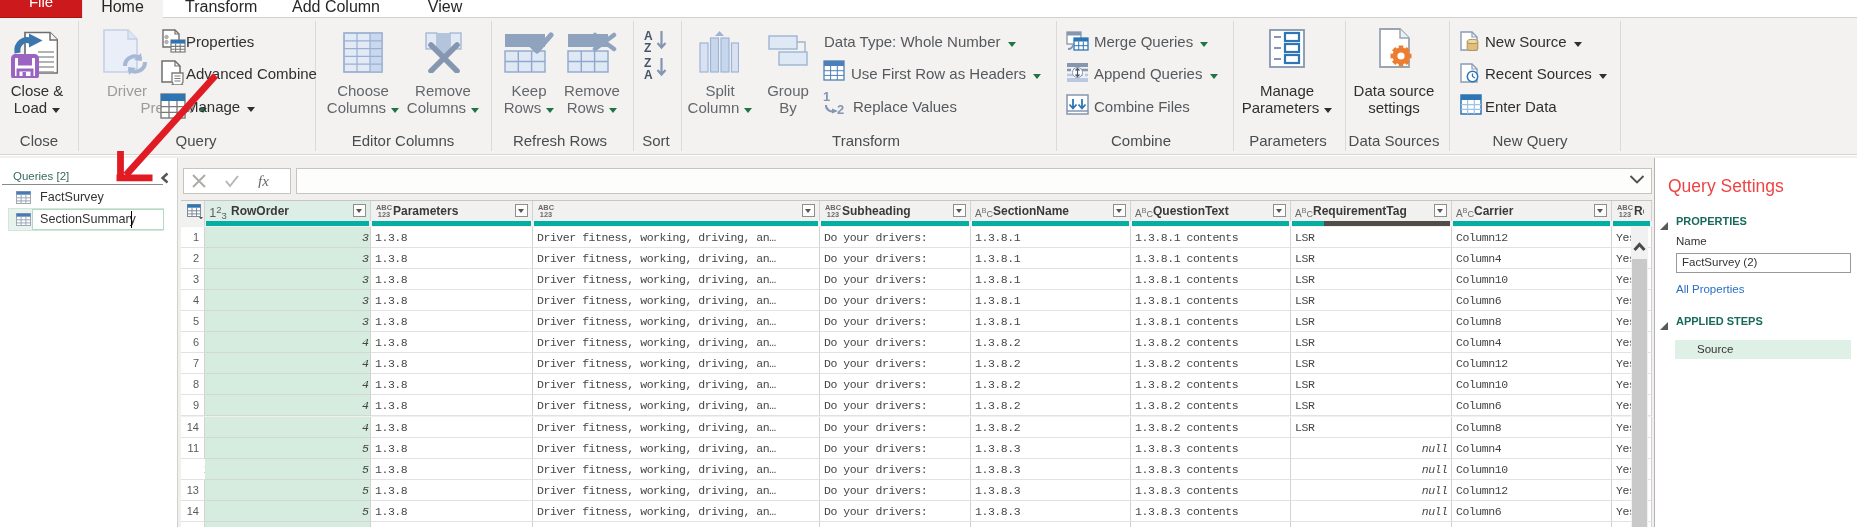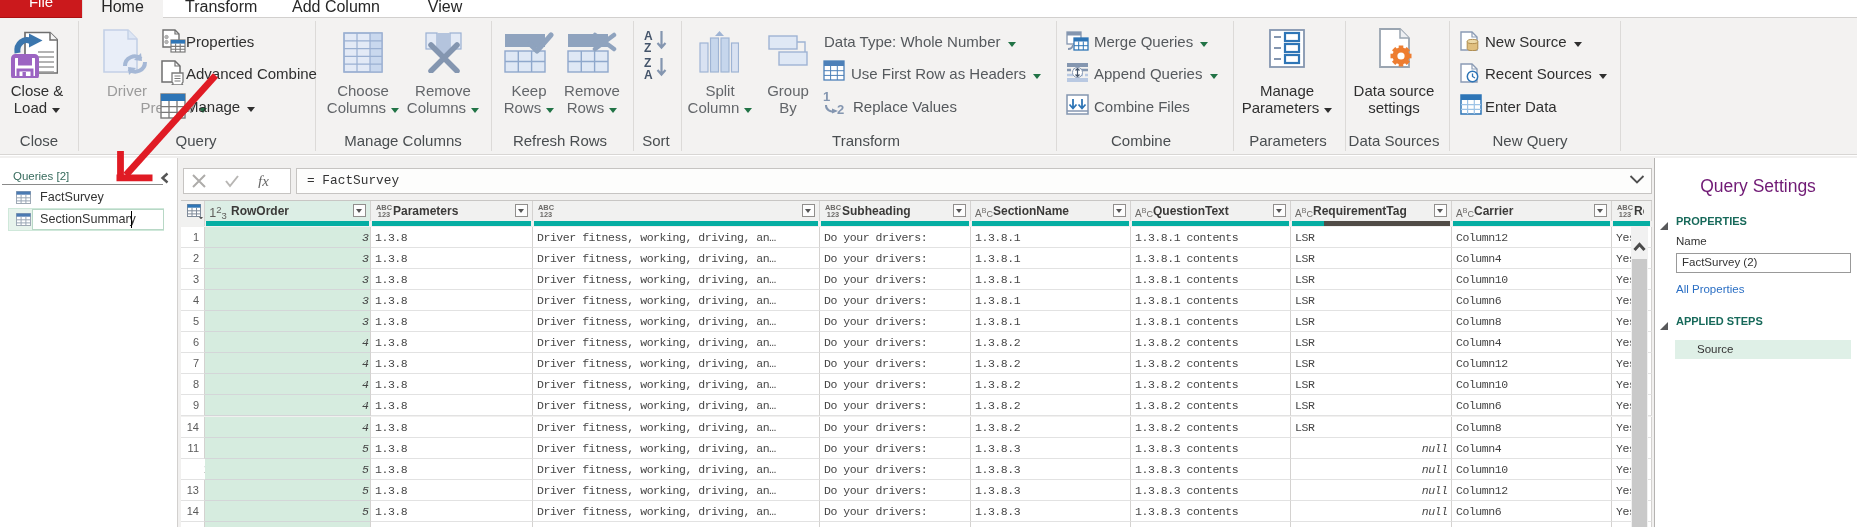--- a/index.html
+++ b/index.html
@@ -24,21 +24,21 @@
 <div class="abs" style="left:491px;top:21px;width:1px;height:130px;background:#dcdad8;"></div>
 <div class="abs" style="left:633px;top:21px;width:1px;height:130px;background:#dcdad8;"></div>
 <div class="abs" style="left:681px;top:21px;width:1px;height:130px;background:#dcdad8;"></div>
 <div class="abs" style="left:1056px;top:21px;width:1px;height:130px;background:#dcdad8;"></div>
 <div class="abs" style="left:1233px;top:21px;width:1px;height:130px;background:#dcdad8;"></div>
 <div class="abs" style="left:1345px;top:21px;width:1px;height:130px;background:#dcdad8;"></div>
 <div class="abs" style="left:1449px;top:21px;width:1px;height:130px;background:#dcdad8;"></div>
 <div class="abs" style="left:1620px;top:21px;width:1px;height:130px;background:#dcdad8;"></div>
 <div class="abs" style="left:-71px;top:133px;width:220px;height:16px;font-size:15px;line-height:16px;text-align:center;color:#494d50;">Close</div>
 <div class="abs" style="left:86px;top:133px;width:220px;height:16px;font-size:15px;line-height:16px;text-align:center;color:#494d50;">Query</div>
-<div class="abs" style="left:293px;top:133px;width:220px;height:16px;font-size:15px;line-height:16px;text-align:center;color:#494d50;">Manage Columns</div>
+<div class="abs" style="left:293px;top:133px;width:220px;height:16px;font-size:15px;line-height:16px;text-align:center;color:#494d50;">Editor Columns</div>
 <div class="abs" style="left:450px;top:133px;width:220px;height:16px;font-size:15px;line-height:16px;text-align:center;color:#494d50;">Refresh Rows</div>
 <div class="abs" style="left:546px;top:133px;width:220px;height:16px;font-size:15px;line-height:16px;text-align:center;color:#494d50;">Sort</div>
 <div class="abs" style="left:756px;top:133px;width:220px;height:16px;font-size:15px;line-height:16px;text-align:center;color:#494d50;">Transform</div>
 <div class="abs" style="left:1031px;top:133px;width:220px;height:16px;font-size:15px;line-height:16px;text-align:center;color:#494d50;">Combine</div>
 <div class="abs" style="left:1178px;top:133px;width:220px;height:16px;font-size:15px;line-height:16px;text-align:center;color:#494d50;">Parameters</div>
 <div class="abs" style="left:1284px;top:133px;width:220px;height:16px;font-size:15px;line-height:16px;text-align:center;color:#494d50;">Data Sources</div>
 <div class="abs" style="left:1420px;top:133px;width:220px;height:16px;font-size:15px;line-height:16px;text-align:center;color:#494d50;">New Query</div>
 <div class="abs" style="left:-43px;top:82px;width:160px;height:17px;font-size:15px;line-height:17px;text-align:center;color:#2f2f2f;">Close &amp;</div>
 <div class="abs" style="left:-43px;top:99px;width:160px;height:17px;font-size:15px;line-height:17px;text-align:center;color:#2f2f2f;">Load <span style="display:inline-block;width:0;height:0;border-left:4px solid transparent;border-right:4px solid transparent;border-top:5px solid #2f2f2f;margin-left:1px;"></span></div>
 <div class="abs" style="left:47px;top:82px;width:160px;height:17px;font-size:15px;line-height:17px;text-align:center;color:#9b9b9b;">Driver</div>
@@ -269,21 +269,20 @@
 <div class="abs" style="left:40px;top:212px;width:120px;height:15px;font-size:12.6px;color:#333;">SectionSummary</div>
 <div class="abs" style="left:131px;top:211px;width:1.4px;height:17px;background:#000;"></div>
 
 <div class="abs" style="left:183px;top:168px;width:108px;height:26px;background:#fff;border:1px solid #c6c4c2;"></div>
 <svg class="abs" style="left:192px;top:174px;" width="90" height="14" viewBox="0 0 90 14">
 <path d="M1 1 L13 13 M13 1 L1 13" stroke="#aeacaa" stroke-width="2" fill="none"></path>
 <path d="M34 7 l4 5 8 -10" stroke="#b8b6b4" stroke-width="2" fill="none"></path>
 <text x="66" y="12" font-family="Liberation Serif" font-style="italic" font-size="15px" fill="#666">fx</text>
 </svg>
 <div class="abs" style="left:296px;top:168px;width:1356px;height:26px;background:#fdfdfc;border:1px solid #c6c4c2;"></div>
-<div class="abs" style="left:307px;top:173px;width:300px;height:16px;font-family:'Liberation Mono',monospace;font-size:12.8px;color:#333;">= FactSurvey</div>
 <svg class="abs" style="left:1628px;top:172px;" width="18" height="14">
       <path d="M2.5 4 l6.5 6.5 6.5 -6.5" fill="none" stroke="#4f4f4f" stroke-width="1.8"></path>
     </svg>
 <div class="abs" style="left:181px;top:200px;width:1471px;height:1px;background:#c8c6c4;"></div>
 <div class="abs" style="left:181px;top:201px;width:24px;height:25.2px;background:#f1f1f0;border-right:1px solid #d4d2d0;"></div>
 <svg class="abs" style="left:187px;top:204px;" width="17" height="15" viewBox="0 0 17 15">
       <rect x="0.5" y="0.5" width="13" height="12" fill="#fff" stroke="#7f8b99"></rect>
       <rect x="0.5" y="0.5" width="13" height="3.2" fill="#2e75b6"></rect>
       <path d="M5 3.7v9M9.5 3.7v9M0 6.8h14M0 9.9h14" stroke="#7f8b99" stroke-width="1" fill="none"></path>
       <path d="M12 13 l4 0 -2 2.5 z" fill="#555"></path>
@@ -491,21 +490,21 @@
 <div class="abs" style="left:1452px;top:522.0px;width:160px;height:21.1px;background:#fff;border-right:1px solid #d4d2d0;border-bottom:1px solid #e2e2e2;font-family:'Liberation Mono',monospace;font-size:11.5px;letter-spacing:-0.45px;color:#464646;line-height:21.1px;padding-left:4px;white-space:nowrap;overflow:hidden;">Column8</div>
 <div class="abs" style="left:1612px;top:522.0px;width:40px;height:21.1px;background:#fff;border-right:1px solid #d4d2d0;border-bottom:1px solid #e2e2e2;font-family:'Liberation Mono',monospace;font-size:11.5px;letter-spacing:-0.45px;color:#464646;line-height:21.1px;padding-left:4px;white-space:nowrap;overflow:hidden;">Yes</div>
 
 <div class="abs" style="left:1631px;top:226.6px;width:16.5px;height:300.4px;background:#f1f1f1;"></div>
 <svg class="abs" style="left:1632px;top:240px;" width="15" height="13">
       <path d="M2.5 10 l5 -5.5 5 5.5" fill="none" stroke="#4a4a4a" stroke-width="3"></path>
     </svg>
 <div class="abs" style="left:1632px;top:259px;width:15px;height:268px;background:#c9c9c9;"></div>
 
 <div class="abs" style="left:1654px;top:158px;width:203px;height:369px;background:#fff;border-left:1px solid #b5b3b1;"></div>
-<div class="abs" style="left:1668px;top:176px;width:180px;height:22px;font-size:17.5px;color:#701a75;text-align:center;">Query Settings</div>
+<div class="abs" style="left:1668px;top:176px;width:180px;height:22px;font-size:17.5px;color:#ef4444;">Query Settings</div>
 <div class="abs" style="left:1659px;top:217px;width:10px;height:10px;"><svg width="10" height="10">
         <path d="M9 1 V9 H1 Z" fill="#58595b"></path>
       </svg></div>
 <div class="abs" style="left:1676px;top:215px;width:150px;height:14px;font-size:11px;font-weight:bold;color:#17695a;">PROPERTIES</div>
 <div class="abs" style="left:1676px;top:235px;width:100px;height:14px;font-size:11.5px;color:#333;">Name</div>
 <div class="abs" style="left:1676px;top:253px;width:175px;height:20px;background:#fff;border:1px solid #999;"></div>
 <div class="abs" style="left:1682px;top:256px;width:160px;height:14px;font-size:11.5px;color:#333;">FactSurvey (2)</div>
 <div class="abs" style="left:1676px;top:283px;width:120px;height:14px;font-size:11.5px;color:#2b6fc4;">All Properties</div>
 <div class="abs" style="left:1659px;top:317px;width:10px;height:10px;"><svg width="10" height="10">
         <path d="M9 1 V9 H1 Z" fill="#58595b"></path>

